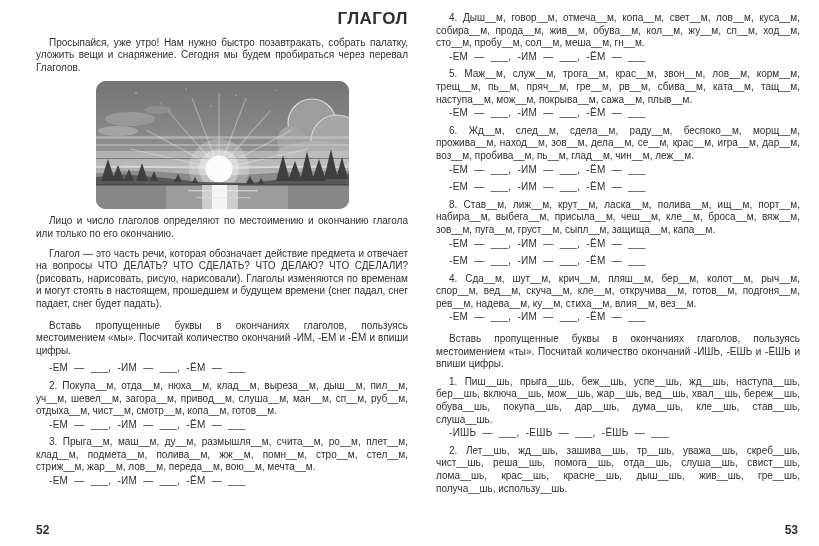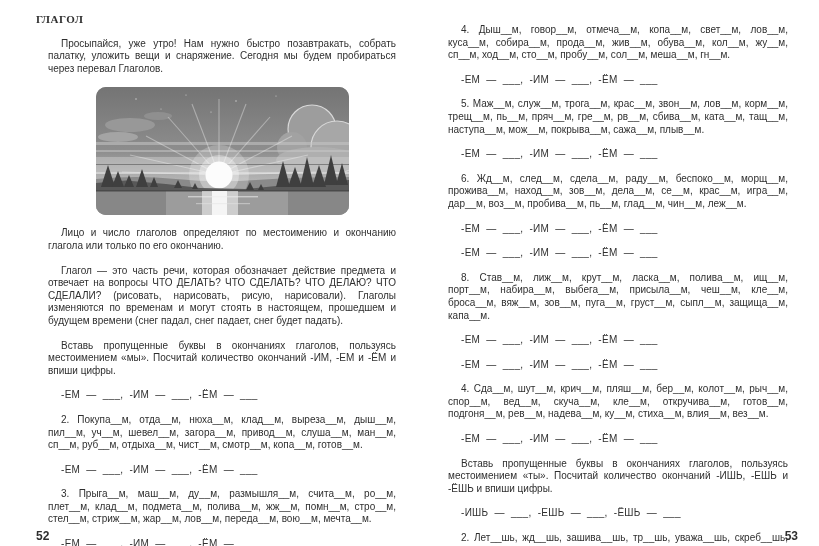--- a/index.html
+++ b/index.html
@@ -9,41 +9,41 @@
     background: #ffffff;
     color: #2f2f2f;
     font-family: "Liberation Sans", sans-serif;
     overflow: hidden;
   }
   .spread { display: flex; width: 819px; height: 546px; }
   .page { position: relative; box-sizing: border-box; }
   .page-left  { width: 412px; padding: 10px 4px 0 36px; }
   .page-right { width: 407px; padding: 12px 19px 0 24px; }
 
-  p { margin: 12px; font-size: 10px; line-height: 12.6px; text-align: justify; }
+  p { margin: 0; font-size: 10px; line-height: 12.6px; text-align: justify; }
   .ind { text-indent: 13px; }
   .title {
-    font-size: 11px; font-weight: 700; text-align: left;
-    letter-spacing: .5px; margin: 3px 0 11px; text-indent: 0; font-family: Liberation Serif, serif;
+    font-size: 17px; font-weight: 700; text-align: right;
+    letter-spacing: .5px; margin: 3px 0 11px; text-indent: 0;
   }
   .theory { margin-top: 7px; }
   .instr { margin-top: 9px; }
   .ex { margin-top: 5px; }
   .counts { text-indent: 13px; letter-spacing: .3px; word-spacing: 3px; margin-top: 1px; }
 
   .illo {
     width: 253px; height: 128px;
     margin: 7px auto 6px;
     border-radius: 10px; overflow: hidden;
     position: relative; background: #8a8a8a;
   }
   .illo svg { display: block; width: 100%; height: 100%; }
 
   .pagenum {
-    position: absolute; bottom: 3px;
+    position: absolute; bottom: 9px;
     font-size: 12px; font-weight: 700; margin-top: 34px;
   }
   .pn-left  { left: 36px; }
   .pn-right { right: 21px; }
 </style>
 </head>
 <body>
 
 <div class="spread">
 
@@ -184,20 +184,21 @@
       <p class="counts">-ЕМ — ___,  -ИМ — ___,  -ЁМ — ___</p>
     </div>
     <div class="ex">
       <p class="ind">4. Сда__м, шут__м, крич__м, пляш__м, бер__м, колот__м, рыч__м, спор__м, вед__м, скуча__м, кле__м, откручива__м, готов__м, подгоня__м, рев__м, надева__м, ку__м, стиха__м, влия__м, вез__м.</p>
       <p class="counts">-ЕМ — ___,  -ИМ — ___,  -ЁМ — ___</p>
     </div>
 
     <p class="ind instr">Вставь пропущенные буквы в окончаниях глаголов, пользуясь местоимением «ты». Посчитай количество окончаний -ИШЬ, -ЕШЬ и -ЁШЬ и впиши цифры.</p>
 
     <div class="ex">
+      <p class="ind">1. Пиш__шь, прыга__шь, беж__шь, успе__шь, жд__шь, наступа__шь, бер__шь, включа__шь, мож__шь, жар__шь, вед__шь, хвал__шь, береж__шь, обува__шь, покупа__шь, дар__шь, дума__шь, кле__шь, став__шь, слуша__шь.</p>
       <p class="counts">-ИШЬ — ___,  -ЕШЬ — ___,  -ЁШЬ — ___</p>
     </div>
     <div class="ex">
       <p class="ind">2. Лет__шь, жд__шь, зашива__шь, тр__шь, уважа__шь, скреб__шь, чист__шь, реша__шь, помога__шь, отда__шь, слуша__шь, свист__шь, лома__шь, крас__шь, красне__шь, дыш__шь, жив__шь, гре__шь, получа__шь, использу__шь.</p>
 
     </div>
 
     <div class="pagenum pn-right">53</div>
   </div>
 

